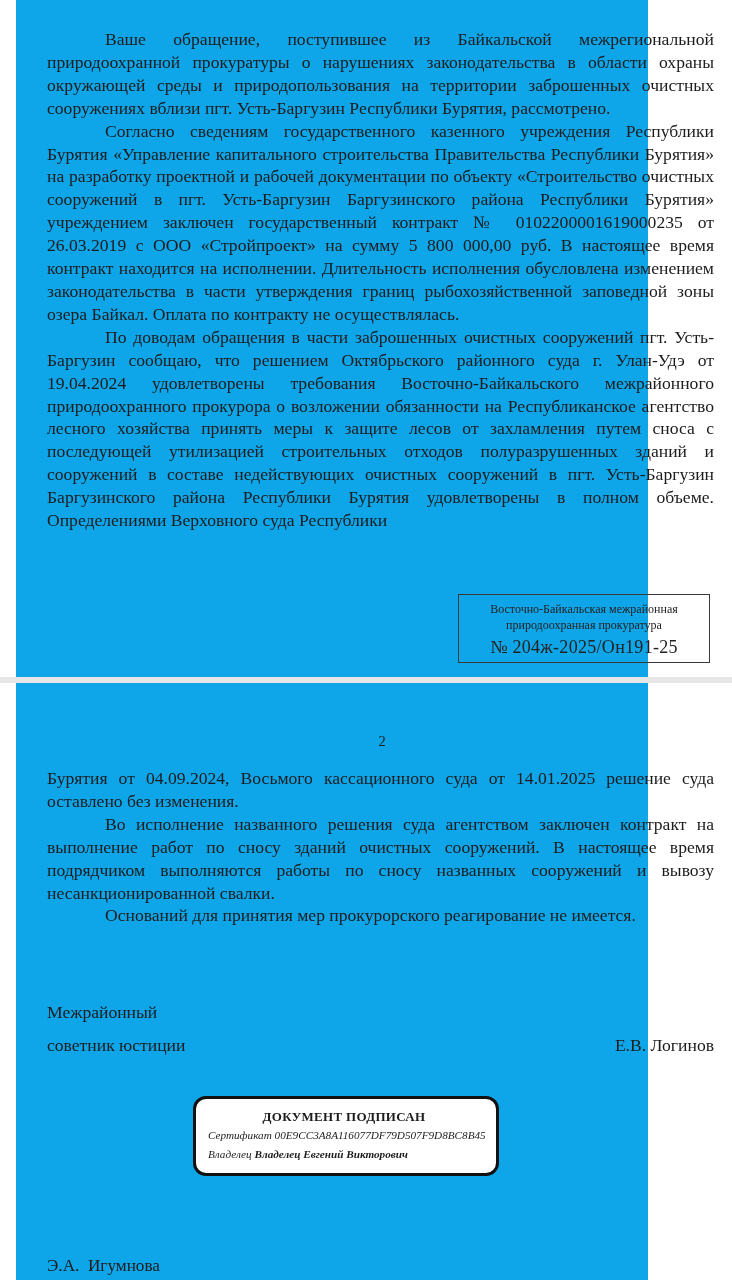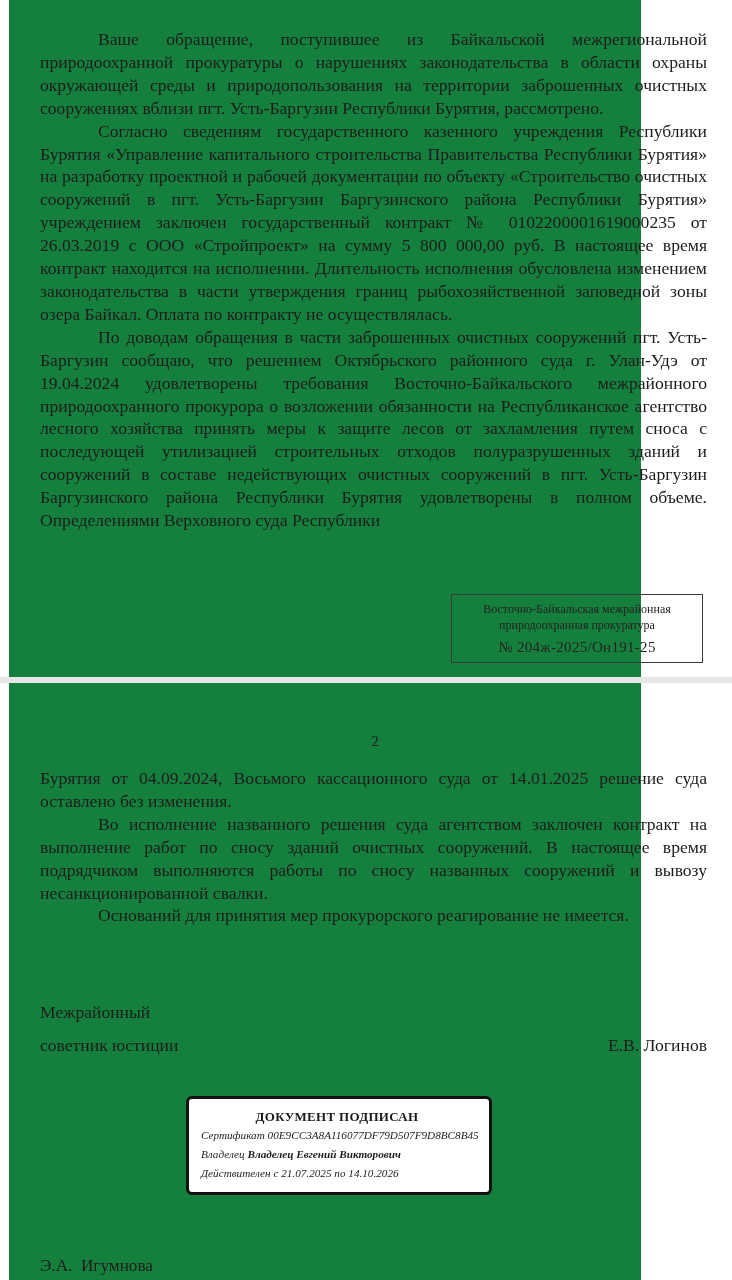--- a/index.html
+++ b/index.html
@@ -5,21 +5,21 @@
   * { box-sizing: border-box; }
   html, body { margin: 0; padding: 0; }
   body {
     width: 732px; height: 1280px;
     background: #ffffff;
     font-family: "Liberation Serif", "DejaVu Serif", serif;
     color: #1c1c1c;
     position: relative;
     overflow: hidden;
   }
-  .page { position: absolute; left: 9px; width: 632px; background: #15803d; }
+  .page { position: absolute; left: 16px; width: 632px; background: #0ea5e9; }
   #page1 { top: 0; height: 677px; }
   #divider { position: absolute; top: 677px; left: 0; width: 732px; height: 6px; background: #e6e6e6; }
   #page2 { top: 683px; height: 597px; }
 
   .text-block {
     position: absolute; left: 31px; width: 667px;
     font-size: 17.6px; line-height: 22.9px;
     text-align: justify;
   }
   .text-block p { margin: 0; text-indent: 58px; }
@@ -28,42 +28,42 @@
   #page1 .text-block { top: 28px; }
 
   .stamp-box {
     position: absolute; left: 442px; top: 594px; width: 252px;
     border: 1px solid #3a3a3a;
     padding: 7px 4px 6px 4px;
     text-align: center;
     font-size: 12px; line-height: 15.5px;
     color: #222;
   }
-  .stamp-box .stamp-number { margin-top: 7px; font-size: 15px; letter-spacing: 0.3px; }
+  .stamp-box .stamp-number { margin-top: 7px; font-size: 18px; letter-spacing: 0.3px; }
 
   .page-number {
     position: absolute; top: 50px; left: 0; width: 732px;
     text-align: center; font-size: 14.5px;
   }
 
   #page2 .text-block { top: 84px; }
 
   .signature-block {
     position: absolute; left: 31px; top: 318px; width: 667px;
     font-size: 17.6px; line-height: 23px;
   }
   .signature-rank-row {
     display: flex; justify-content: space-between;
     margin-top: 10px;
   }
 
   .esign-box {
     position: absolute; left: 177px; top: 413px; width: 306px;
     border: 3px solid #111;
-    border-radius: 6px;
+    border-radius: 13px;
     padding: 9px 16px 10px 12px;
     background: #fff;
   }
   .esign-title {
     text-align: center;
     font-size: 13px; line-height: 17px;
     font-weight: 600;
     letter-spacing: 0.3px;
   }
   .esign-row { font-size: 11.2px; line-height: 17px; margin-top: 2px; white-space: nowrap; font-style: italic; }
@@ -117,20 +117,19 @@
       <div>ДОКУМЕНТ ПОДПИСАН</div>
     </div>
     <div class="esign-row">
       <span>Сертификат</span>
       <span>00E9CC3A8A116077DF79D507F9D8BC8B45</span>
     </div>
     <div class="esign-row">
       <span>Владелец</span>
       <span class="esign-owner-name">Владелец Евгений Викторович</span>
     </div>
-    <div class="esign-row">Действителен с  21.07.2025 по  14.10.2026</div>
   </div>
 
   <div class="executor-block">
     <div>Э.А.  Игумнова</div>
     
   </div>
 </div>
 
 </body></html>

